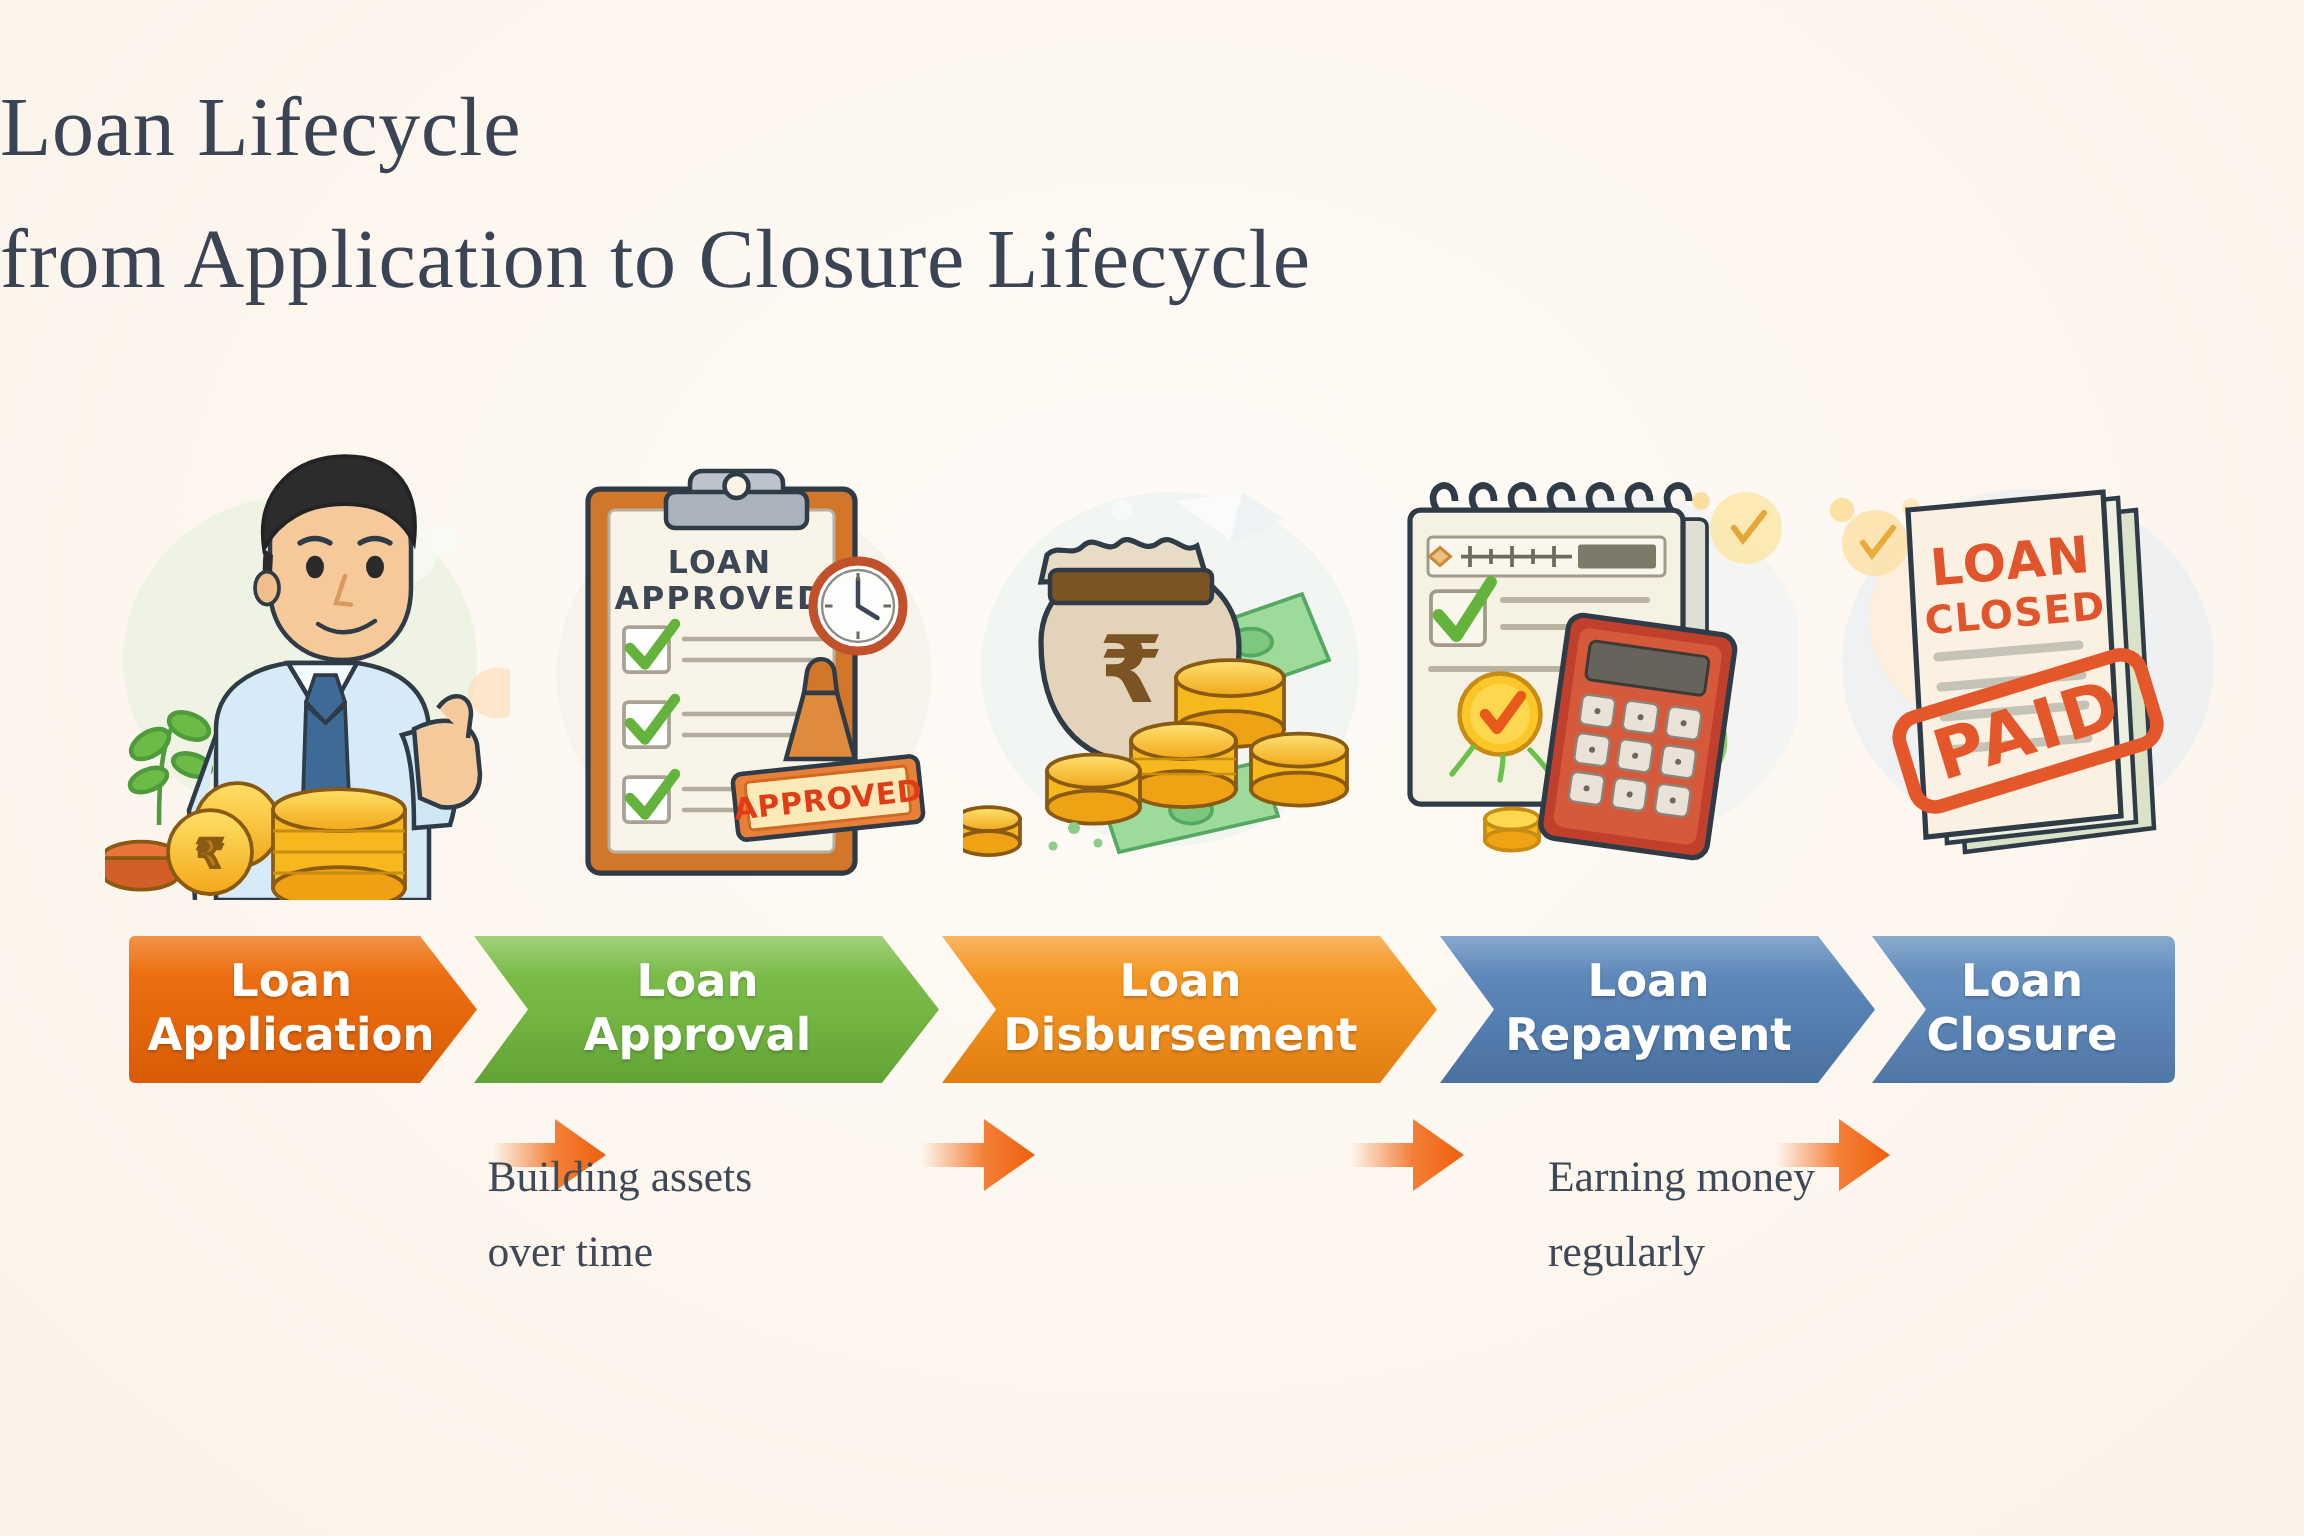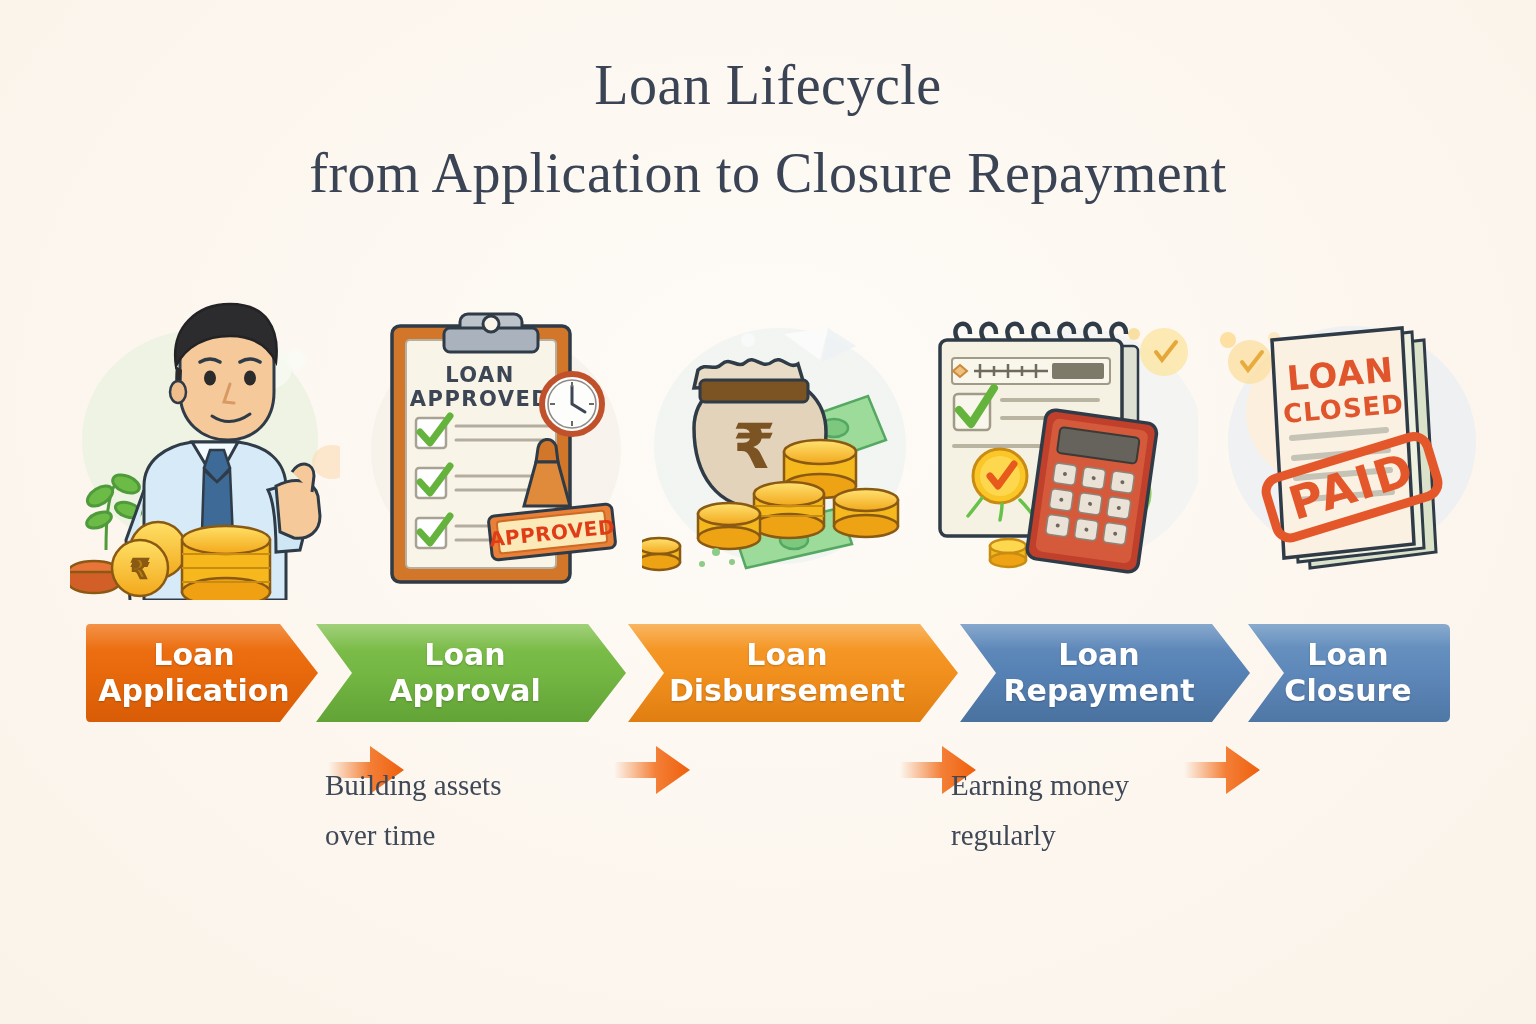--- a/index.html
+++ b/index.html
@@ -21,21 +21,21 @@
     background:
       radial-gradient(ellipse at 50% 40%, #fefbf7 0%, #fcf6ee 60%, #faf3ea 100%);
   }
 
   
   .title-wrap {
     position: absolute;
     top: 52px;
     left: 0;
     width: 1536px;
-    text-align: center;
+    text-align: left;
   }
   .title-line1, .title-line2 {
     color: #3a4454;
     font-family: "Liberation Serif", serif;
     font-weight: 400;
     letter-spacing: 0.5px;
     white-space: nowrap;
   }
   .title-line1 {
     font-size: 56px;
@@ -123,21 +123,21 @@
     white-space: pre-line;
   }
 </style>
 </head>
 <body>
 
 <div id="stage">
 
   <div class="title-wrap">
     <div class="title-line1">Loan Lifecycle</div>
-    <div class="title-line2">from Application to Closure Repayment</div>
+    <div class="title-line2">from Application to Closure Lifecycle</div>
   </div>
 
   <div class="illus-row">
 
     <div class="illus" style="left:10px;">
       <svg viewBox="0 0 270 300" xmlns="http://www.w3.org/2000/svg">
         <defs>
           <linearGradient id="coinG" x1="0" y1="0" x2="0" y2="1">
             <stop offset="0" stop-color="#ffe066"></stop>
               <stop offset="1" stop-color="#f3a81b"></stop>
@@ -581,16 +581,16 @@
         <path d="M4 6 H200 Q206 6 206 12 V98 Q206 104 200 104 H4 L40 55 Z" fill="url(#g5)"></path>
         <path d="M4 6 H200 Q206 6 206 12 V30 H22 Z" fill="url(#s5)"></path>
       </svg>
       <div class="chev-label">Loan
 Closure</div>
     </div>
   </div>
 
   <div class="caption" style="left:325px;">Building assets
 over time</div>
-  <div class="caption" style="left:951px;">Earning money
+  <div class="caption" style="left:1032px;">Earning money
 regularly</div>
 
 </div>
 
 </body></html>

